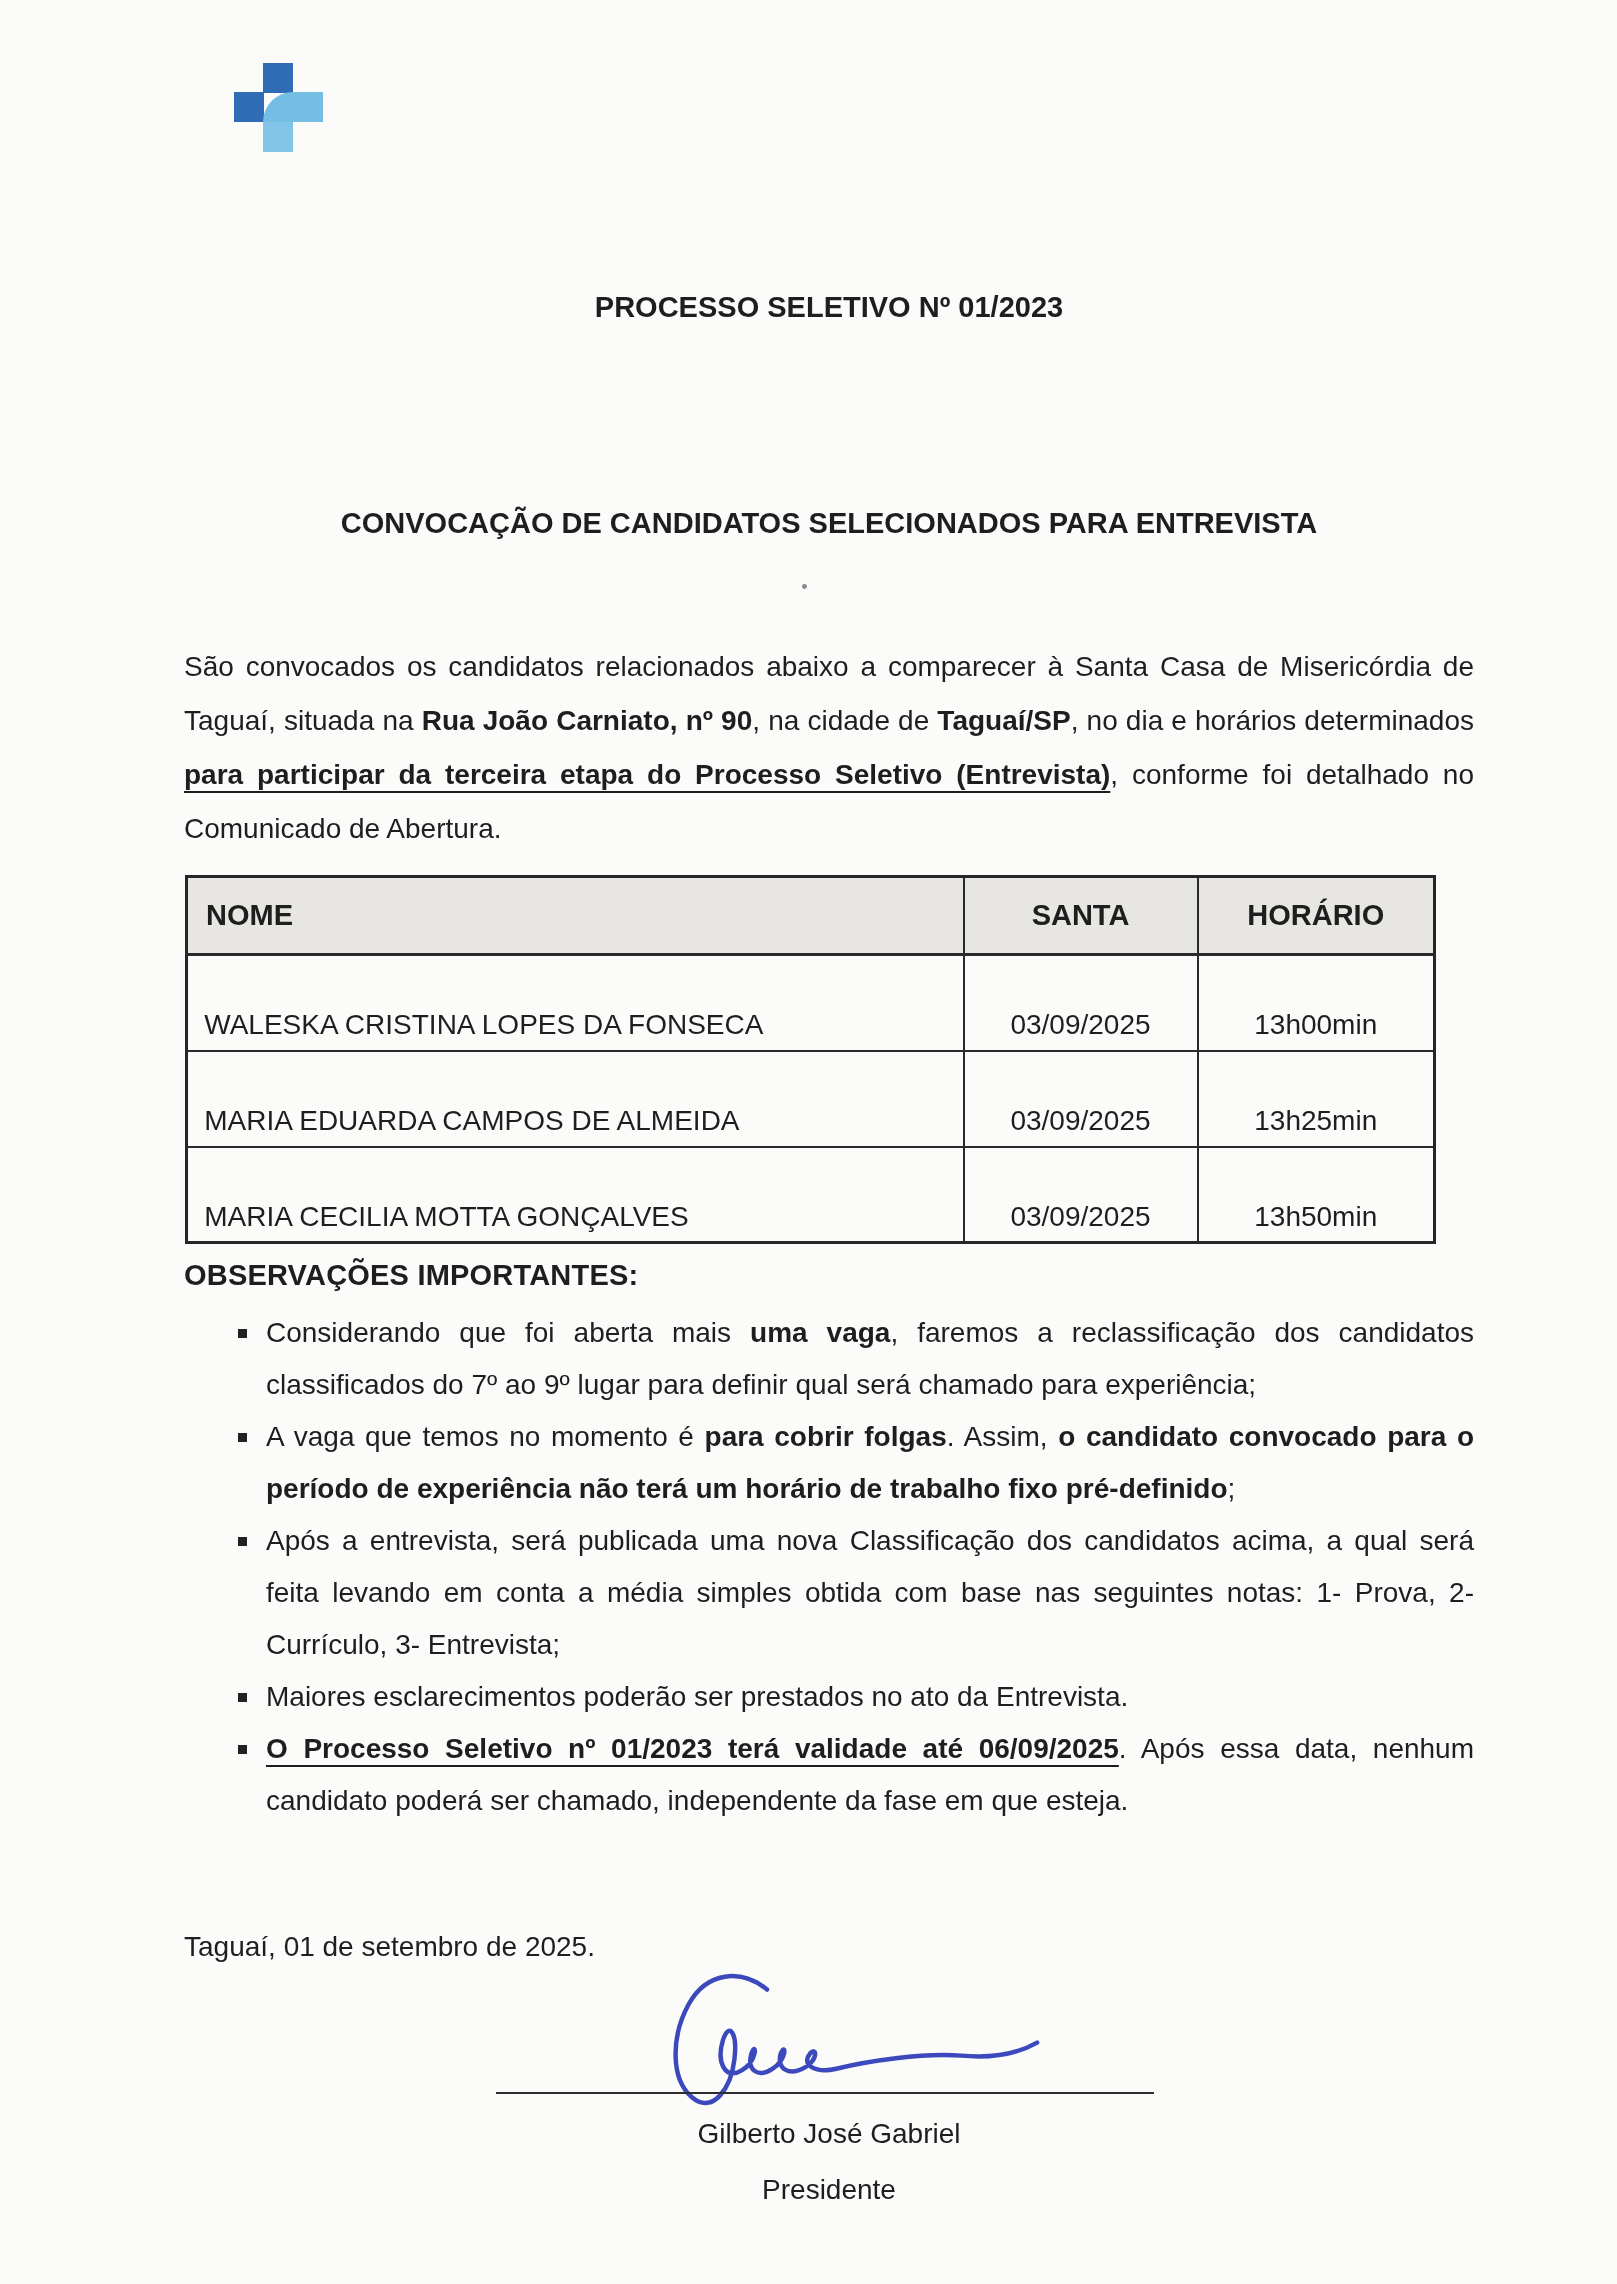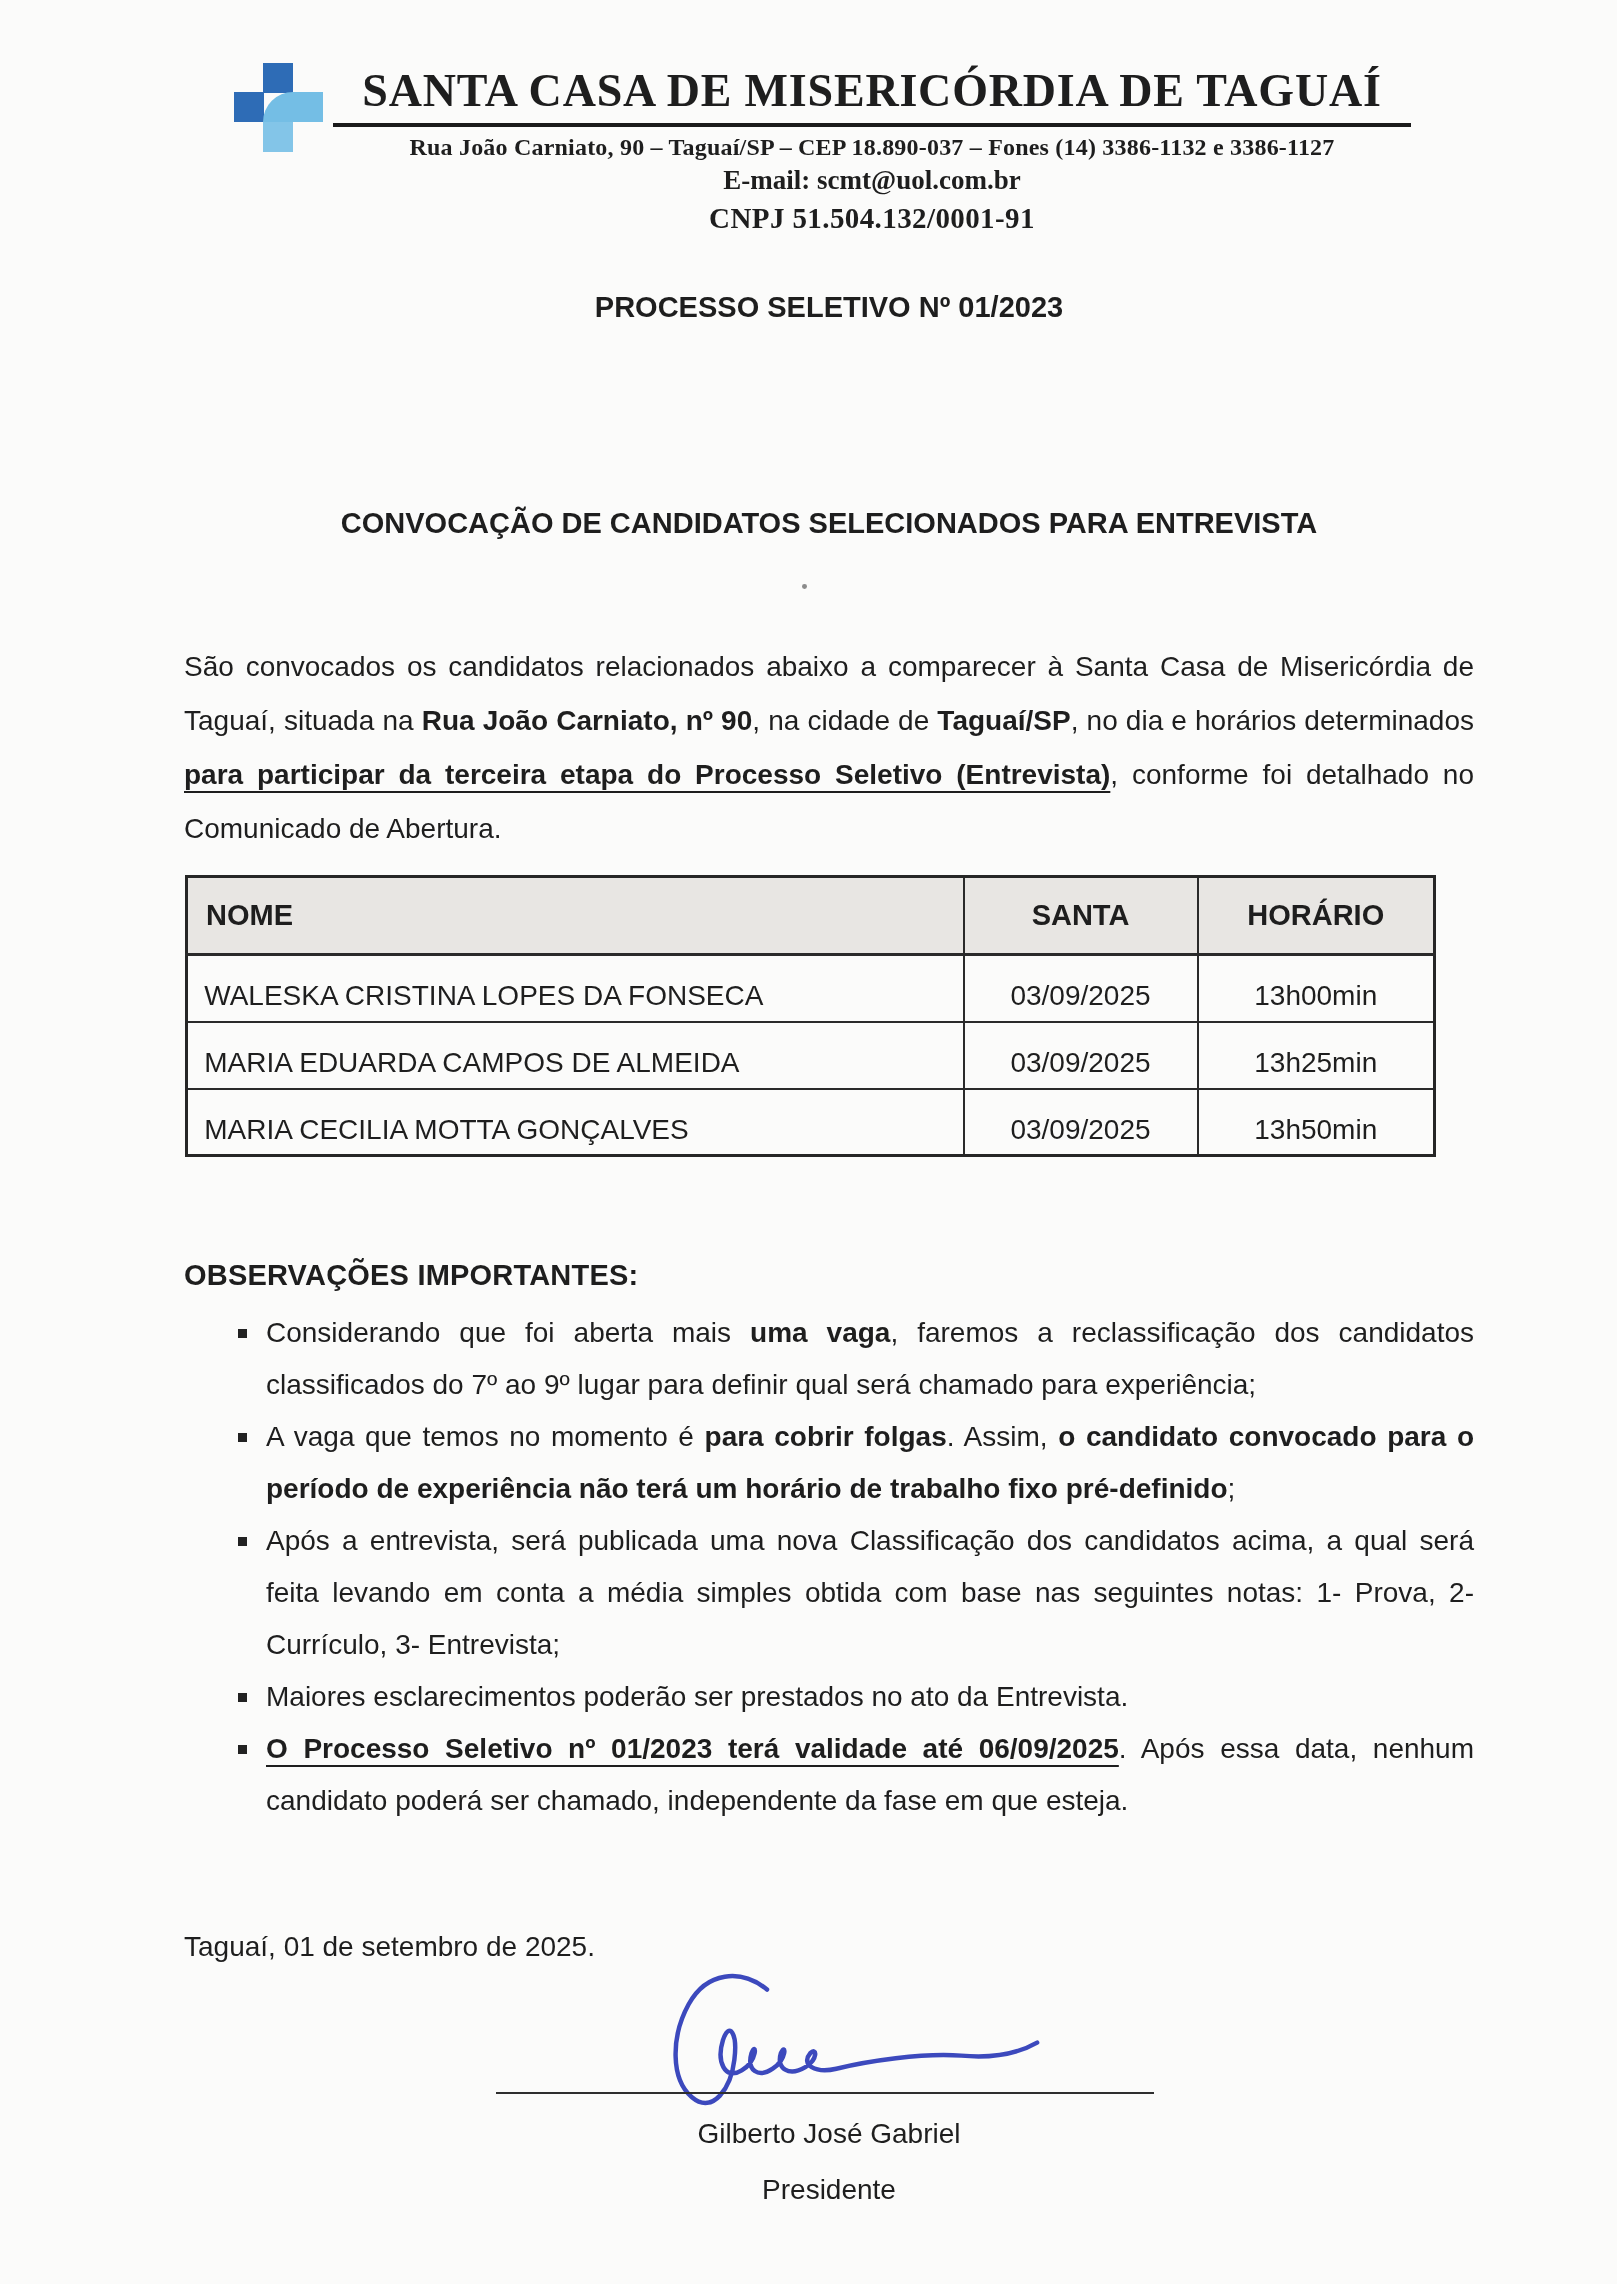--- a/index.html
+++ b/index.html
@@ -65,21 +65,21 @@
     font-size:28px;
   }
   table.cand th, table.cand td { border:2.4px solid #2a2a2a; }
   table.cand { border:3.3px solid #262626; }
   table.cand thead tr { height:78px; }
   table.cand thead th {
     background:#e8e6e3; font-size:29px; font-weight:bold;
     border-bottom-width:3.3px; vertical-align:middle;
   }
   table.cand thead th.col-nome { text-align:left; padding-left:18px; }
-  table.cand tbody tr { height:67px; }
+  table.cand tbody tr { height:96px; }
   table.cand tbody td { vertical-align:bottom; padding-bottom:8.2px; }
   td.cell-nome { text-align:left; padding-left:16.3px; }
   td.cell-mid  { text-align:center; }
 
   
   .obs-heading {
     position:absolute; left:184px; top:1259px;
     font-size:29px; font-weight:bold; letter-spacing:0.2px;
   }
   ul.obs {
@@ -114,26 +114,20 @@
 <div class="page">
 
   <div class="logo">
     <div class="cell dark  c-top"></div>
     <div class="cell dark  c-left"></div>
     <div class="cell light c-center"></div>
     <div class="cell light c-right"></div>
     <div class="cell       c-bottom"></div>
   </div>
 
-  <div class="letterhead">
-    <h1 class="org-name">SANTA CASA DE MISERICÓRDIA DE TAGUAÍ</h1>
-    <div class="org-address">Rua João Carniato, 90 – Taguaí/SP – CEP 18.890-037 – Fones (14) 3386-1132 e 3386-1127</div>
-    <div class="org-email">E-mail: scmt@uol.com.br</div>
-    <div class="org-cnpj">CNPJ 51.504.132/0001-91</div>
-  </div>
 
   <div id="process-title" class="doc-heading">PROCESSO SELETIVO Nº 01/2023</div>
   <div id="convocation-title" class="doc-heading">CONVOCAÇÃO DE CANDIDATOS SELECIONADOS PARA ENTREVISTA</div>
 
   <div class="scan-dot"></div>
 
   <p class="intro"><span>São convocados os candidatos relacionados abaixo a comparecer à Santa Casa de Misericórdia de Taguaí, situada na </span><span class="b">Rua João Carniato, nº 90</span><span>, na cidade de </span><span class="b">Taguaí/SP</span><span>, no dia e horários determinados </span><span class="bu">para participar da terceira etapa do Processo Seletivo (Entrevista)</span><span>, conforme foi detalhado no Comunicado de Abertura.</span></p>
 
   <table class="cand">
     <colgroup>

